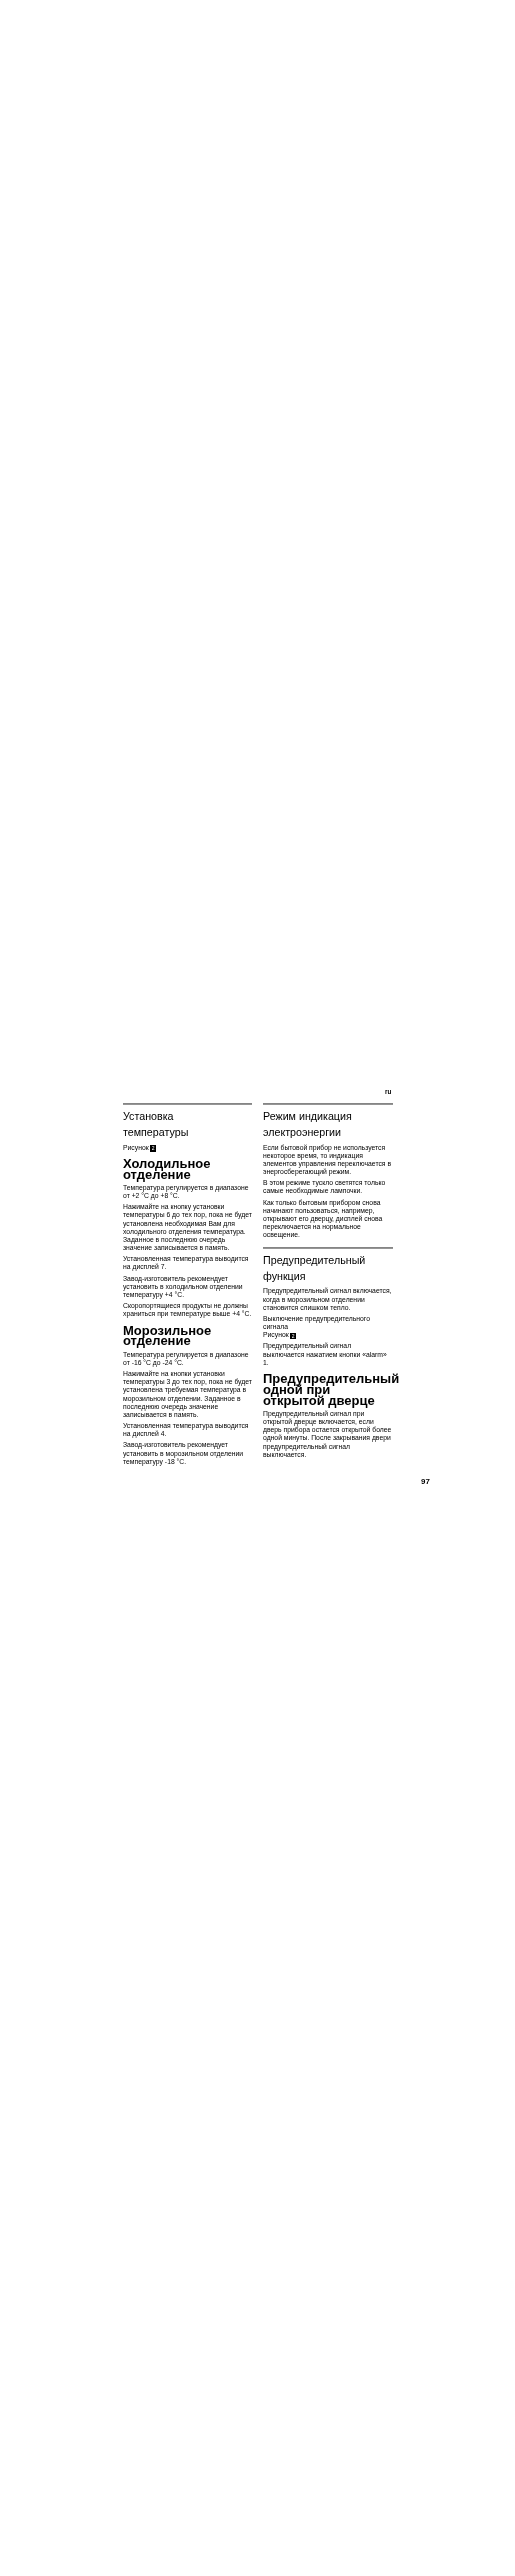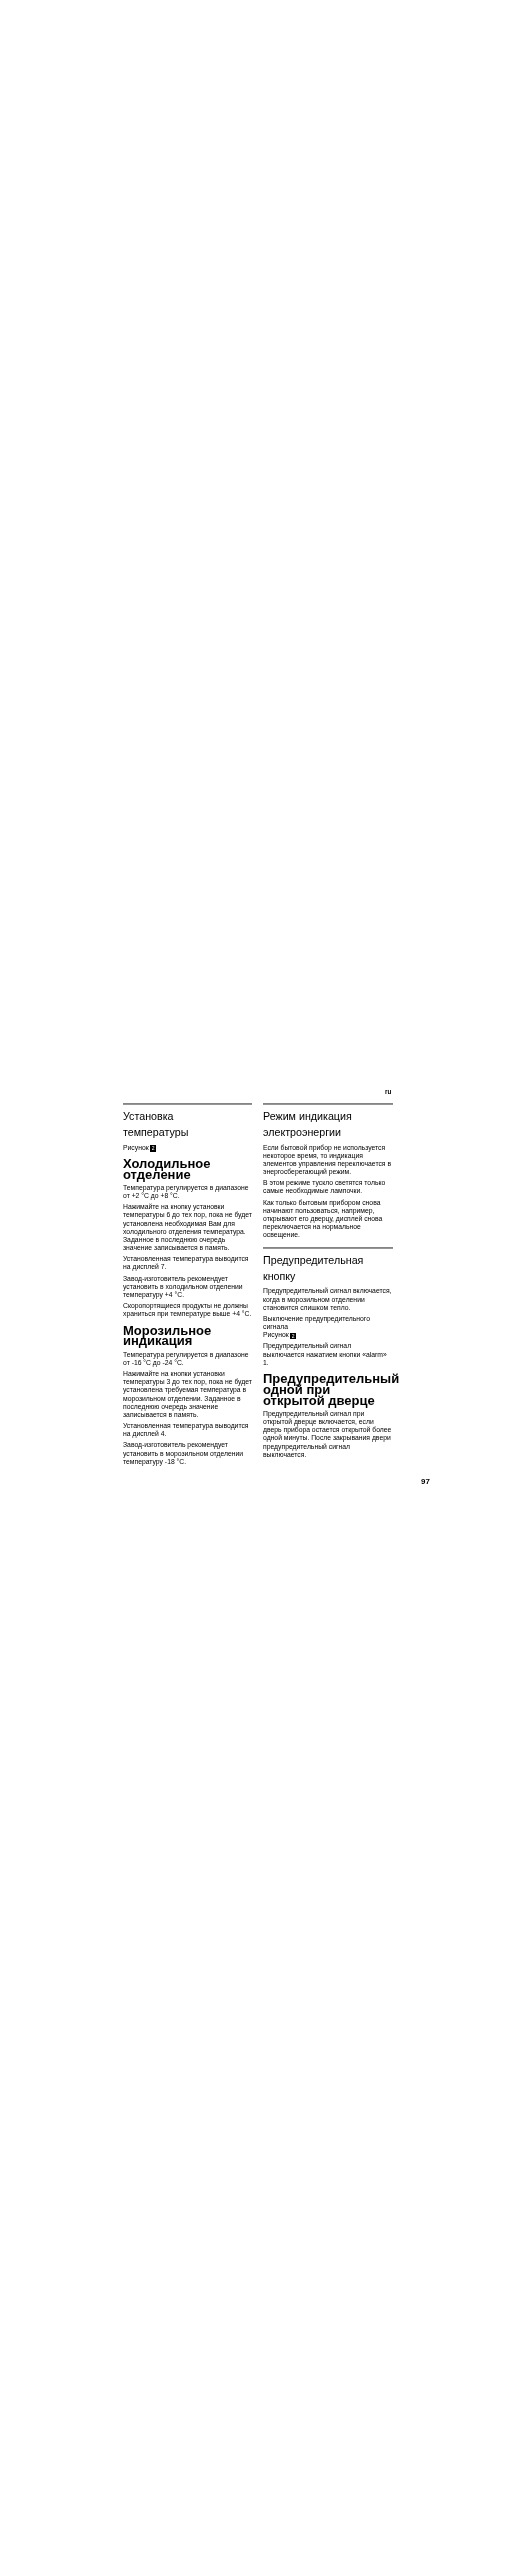--- a/index.html
+++ b/index.html
@@ -68,38 +68,38 @@
 
     <p class="figref"><span>Рисунок</span><span class="figbox">2</span></p>
 
     <h2>Холодильное отделение</h2>
     <p>Температура регулируется в диапазоне от +2 °C до +8 °C.</p>
     <p>Нажимайте на кнопку установки температуры 6 до тех пор, пока не будет установлена необходимая Вам для холодильного отделения температура. Заданное в последнюю очередь значение записывается в память.</p>
     <p>Установленная температура выводится на дисплей 7.</p>
     <p>Завод-изготовитель рекомендует установить в холодильном отделении температуру +4 °C.</p>
     <p>Скоропортящиеся продукты не должны храниться при температуре выше +4 °C.</p>
 
-    <h2>Морозильное индикация</h2>
+    <h2>Морозильное отделение</h2>
     <p>Температура регулируется в диапазоне от -16 °C до -24 °C.</p>
     <p>Нажимайте на кнопки установки температуры 3 до тех пор, пока не будет установлена требуемая температура в морозильном отделении. Заданное в последнюю очередь значение записывается в память.</p>
     <p>Установленная температура выводится на дисплей 4.</p>
     <p>Завод-изготовитель рекомендует установить в морозильном отделении температуру -18 °C.</p>
   </div>
 
   <div class="col col-right">
     <div class="rule"></div>
 
     <h1>Режим индикация электроэнергии</h1>
     <p>Если бытовой прибор не используется некоторое время, то индикация элементов управления переключается в энергосберегающий режим.</p>
     <p>В этом режиме тускло светятся только самые необходимые лампочки.</p>
     <p>Как только бытовым прибором снова начинают пользоваться, например, открывают его дверцу, дисплей снова переключается на нормальное освещение.</p>
 
     <div class="rule mid"></div>
 
-    <h1>Предупредительная кнопку</h1>
+    <h1>Предупредительный функция</h1>
     <p>Предупредительный сигнал включается, когда в морозильном отделении становится слишком тепло.</p>
 
     <p><span>Выключение предупредительного сигнала</span><br>
       <span>Рисунок</span><span class="figbox">2</span></p>
 
     <p>Предупредительный сигнал выключается нажатием кнопки «alarm» 1.</p>
 
     <h2>Предупредительный одной при открытой дверце</h2>
     <p>Предупредительный сигнал при открытой дверце включается, если дверь прибора остается открытой более одной минуты. После закрывания двери предупредительный сигнал выключается.</p>
   </div>

